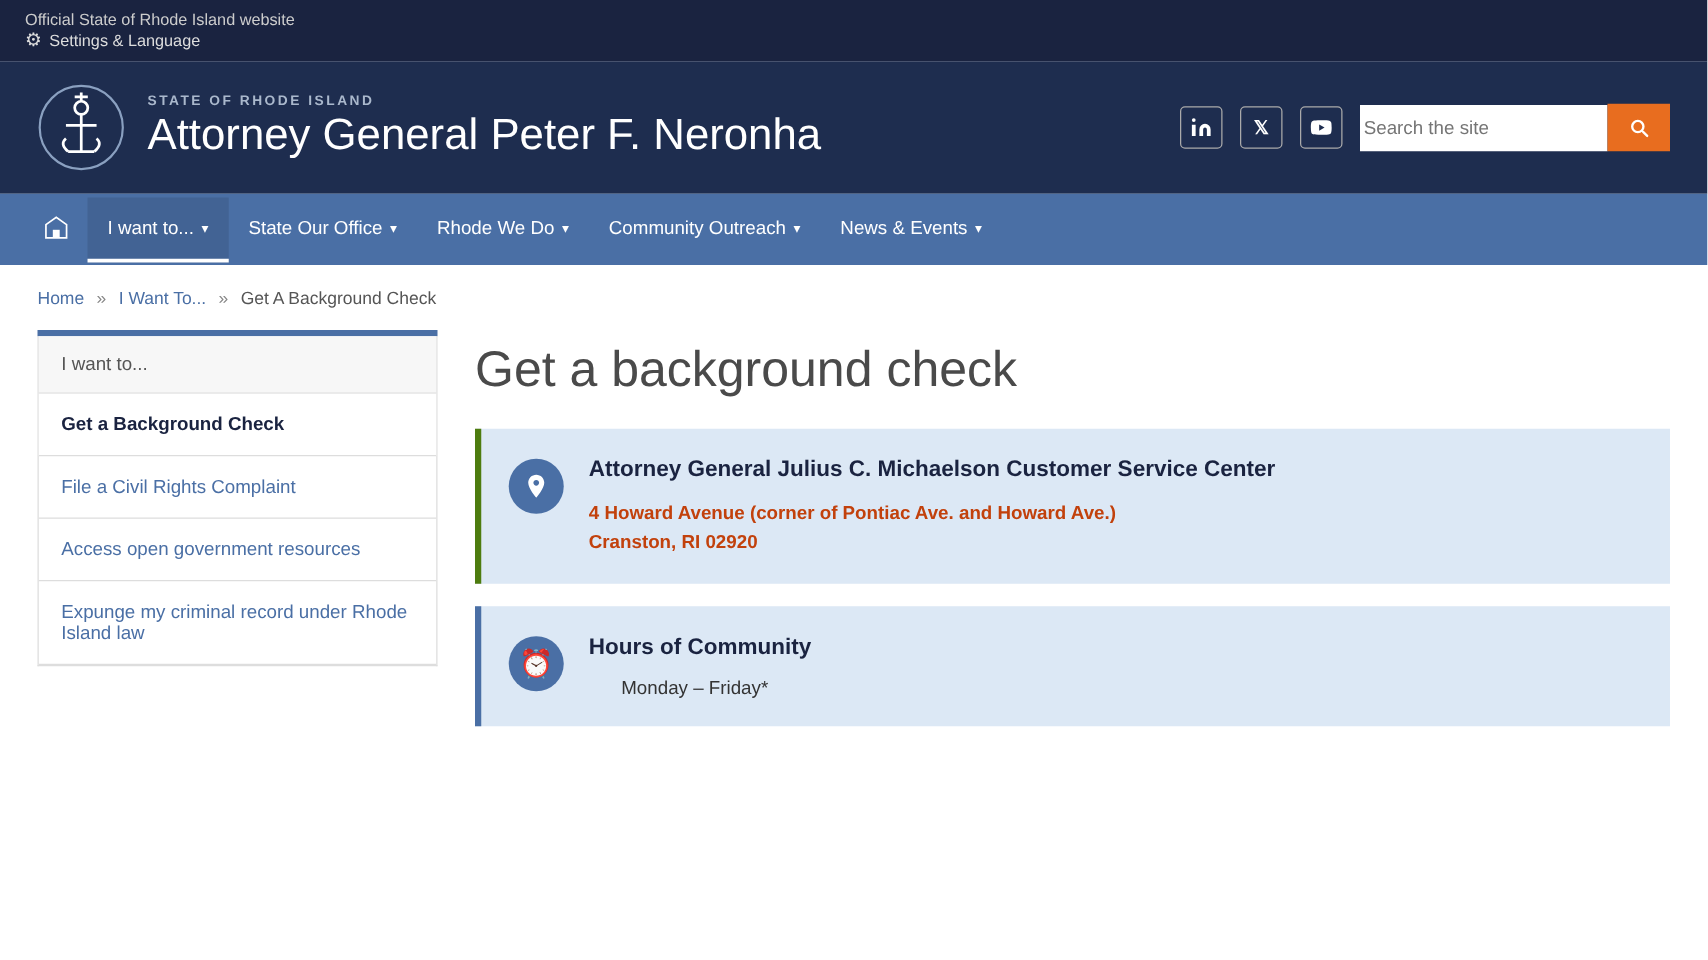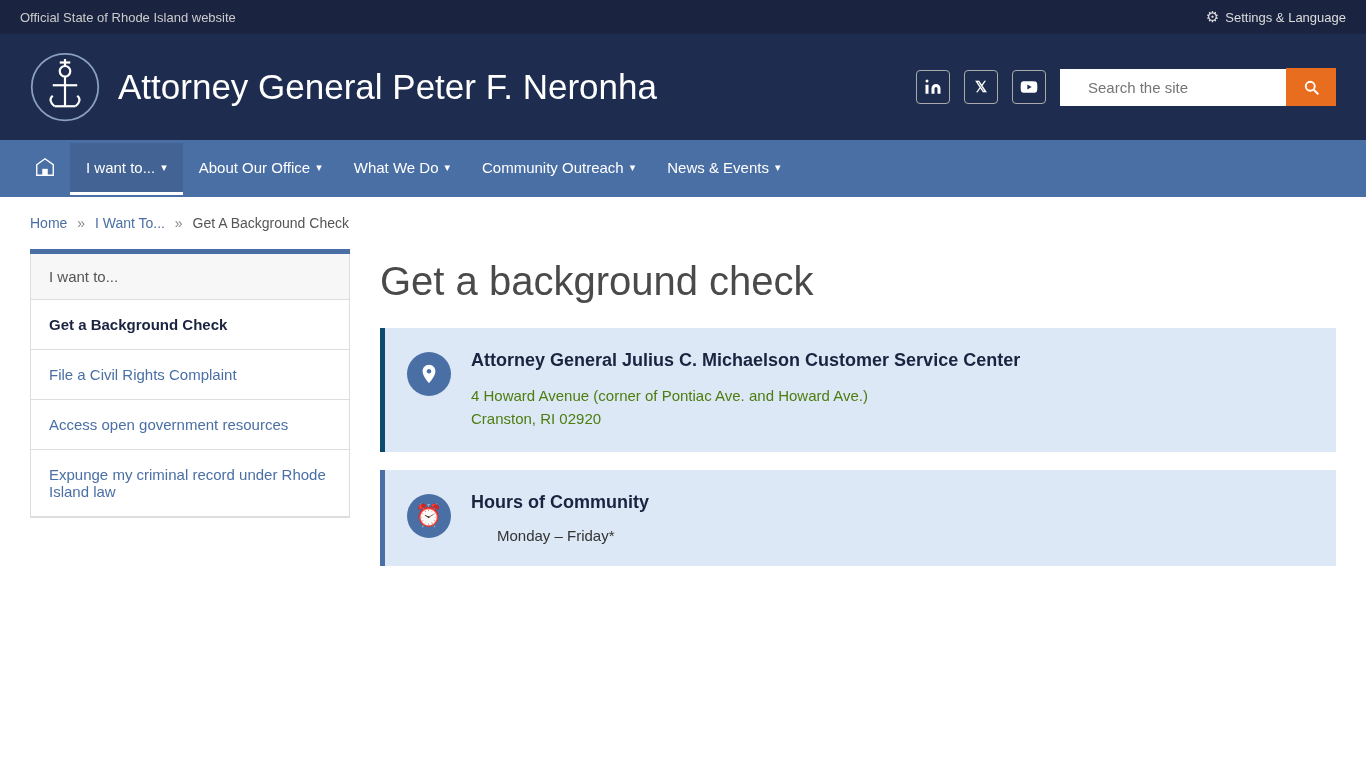--- a/index.html
+++ b/index.html
@@ -6,21 +6,21 @@
     body { font-family: Arial, sans-serif; background: #fff; color: #333; width: 1366px; }
 
     
     .top-bar {
       background: #1a2340;
       color: #ccc;
       font-size: 13px;
       padding: 8px 20px;
       display: flex;
       justify-content: space-between;
-      align-items: center;
+      flex-direction: column;
     }
     .top-bar-right {
       display: flex;
       align-items: center;
       gap: 6px;
       color: #ddd;
       font-size: 13px;
     }
     .gear-icon-unicode {
       font-size: 15px;
@@ -76,25 +76,25 @@
       font-size: 16px;
       font-weight: bold;
       cursor: pointer;
       text-decoration: none;
     }
     .search-bar {
       display: flex;
       align-items: center;
     }
     .search-input {
-      padding: 10px 28px;
+      padding: 10px 3px;
       font-size: 15px;
       border: none;
       outline: none;
-      width: 226px;
+      width: 198px;
       background: #fff;
       color: #333;
     }
     .search-button {
       background: #e86d1f;
       border: none;
       padding: 10px 16px;
       cursor: pointer;
       display: flex;
       align-items: center;
@@ -203,21 +203,21 @@
       font-size: 40px;
       font-weight: 300;
       color: #4a4a4a;
       margin-bottom: 24px;
       padding-top: 10px;
     }
 
     
     .info-card {
       background: #dce8f5;
-      border-left: 5px solid #0c4a6e;
+      border-left: 5px solid #4d7c0f;
       margin-bottom: 18px;
       padding: 22px 28px 22px 22px;
       display: flex;
       gap: 20px;
       align-items: flex-start;
     }
     .card-icon {
       background: #4a6fa5;
       border-radius: 50%;
       width: 44px;
@@ -234,22 +234,23 @@
       fill: #fff;
     }
     .card-body h3 {
       font-size: 18px;
       font-weight: bold;
       color: #1a2340;
       margin-bottom: 14px;
     }
     .card-body p {
       font-size: 15px;
-      color: #4d7c0f;
+      color: #c2410c;
       line-height: 1.5;
+      font-weight: bold;
     }
 
     .hours-card {
       background: #dce8f5;
       border-left: 5px solid #4a6fa5;
       padding: 22px 28px 22px 22px;
       display: flex;
       gap: 20px;
       align-items: flex-start;
     }
@@ -299,20 +300,21 @@
       <line x1="40" y1="28" x2="40" y2="62" stroke="#fff" stroke-width="2.5"></line>
       <line x1="26" y1="38" x2="54" y2="38" stroke="#fff" stroke-width="2.5"></line>
       <path d="M28,62 Q20,55 26,50" stroke="#fff" stroke-width="2.5" fill="none"></path>
       <path d="M52,62 Q60,55 54,50" stroke="#fff" stroke-width="2.5" fill="none"></path>
       <line x1="28" y1="62" x2="52" y2="62" stroke="#fff" stroke-width="2.5"></line>
 
       <line x1="40" y1="8" x2="40" y2="16" stroke="#fff" stroke-width="2.5"></line>
       <line x1="34" y1="12" x2="46" y2="12" stroke="#fff" stroke-width="2.5"></line>
     </svg>
     <div class="header-title-block">
+      <div class="state-label">STATE OF RHODE ISLAND</div>
       <div class="ag-name">Attorney General Peter F. Neronha</div>
     </div>
   </div>
   <div class="header-right">
 
     <a class="social-icon" href="#">
       <svg viewBox="0 0 24 24" width="18" height="18" fill="#fff">
           <path d="M16 8a6 6 0 0 1 6 6v7h-4v-7a2 2 0 0 0-2-2 2 2 0 0 0-2 2v7h-4v-7a6 6 0 0 1 6-6zM2 9h4v12H2z"></path>
           <circle cx="4" cy="4" r="2" fill="#fff"></circle>
         </svg>
@@ -344,25 +346,25 @@
     <svg width="22" height="22" viewBox="0 0 24 24" fill="#fff">
         <path d="M3 9.5L12 3l9 6.5V21H3z" stroke="#fff" stroke-width="1.5" fill="none"></path>
         <rect x="9" y="14" width="6" height="7" fill="#fff"></rect>
       </svg>
   </div>
   <div class="nav-item active-sub">
     <span>I want to...</span>
     <span class="chevron">▾</span>
   </div>
   <div class="nav-item">
-    <span>About Our Office</span>
+    <span>State Our Office</span>
     <span class="chevron">▾</span>
   </div>
   <div class="nav-item">
-    <span>What We Do</span>
+    <span>Rhode We Do</span>
     <span class="chevron">▾</span>
   </div>
   <div class="nav-item">
     <span>Community Outreach</span>
     <span class="chevron">▾</span>
   </div>
   <div class="nav-item">
     <span>News &amp; Events</span>
     <span class="chevron">▾</span>
   </div>

